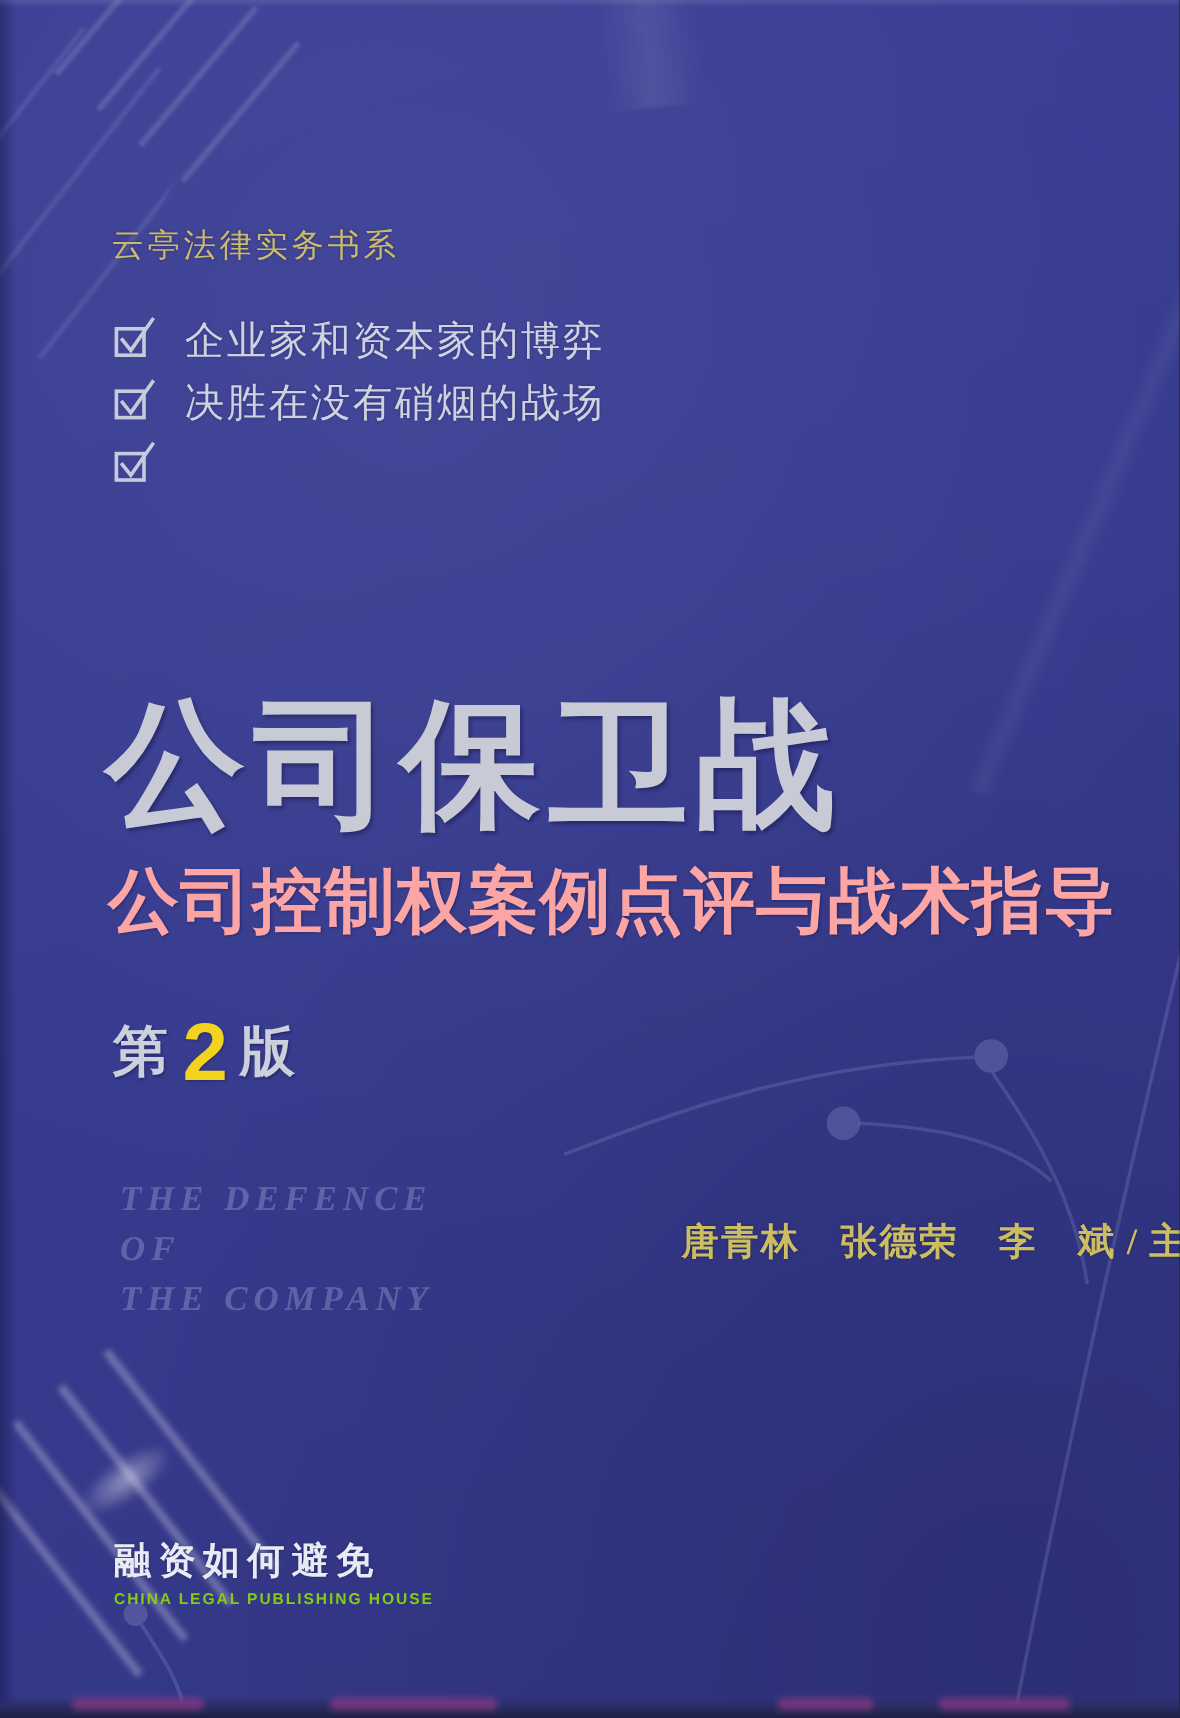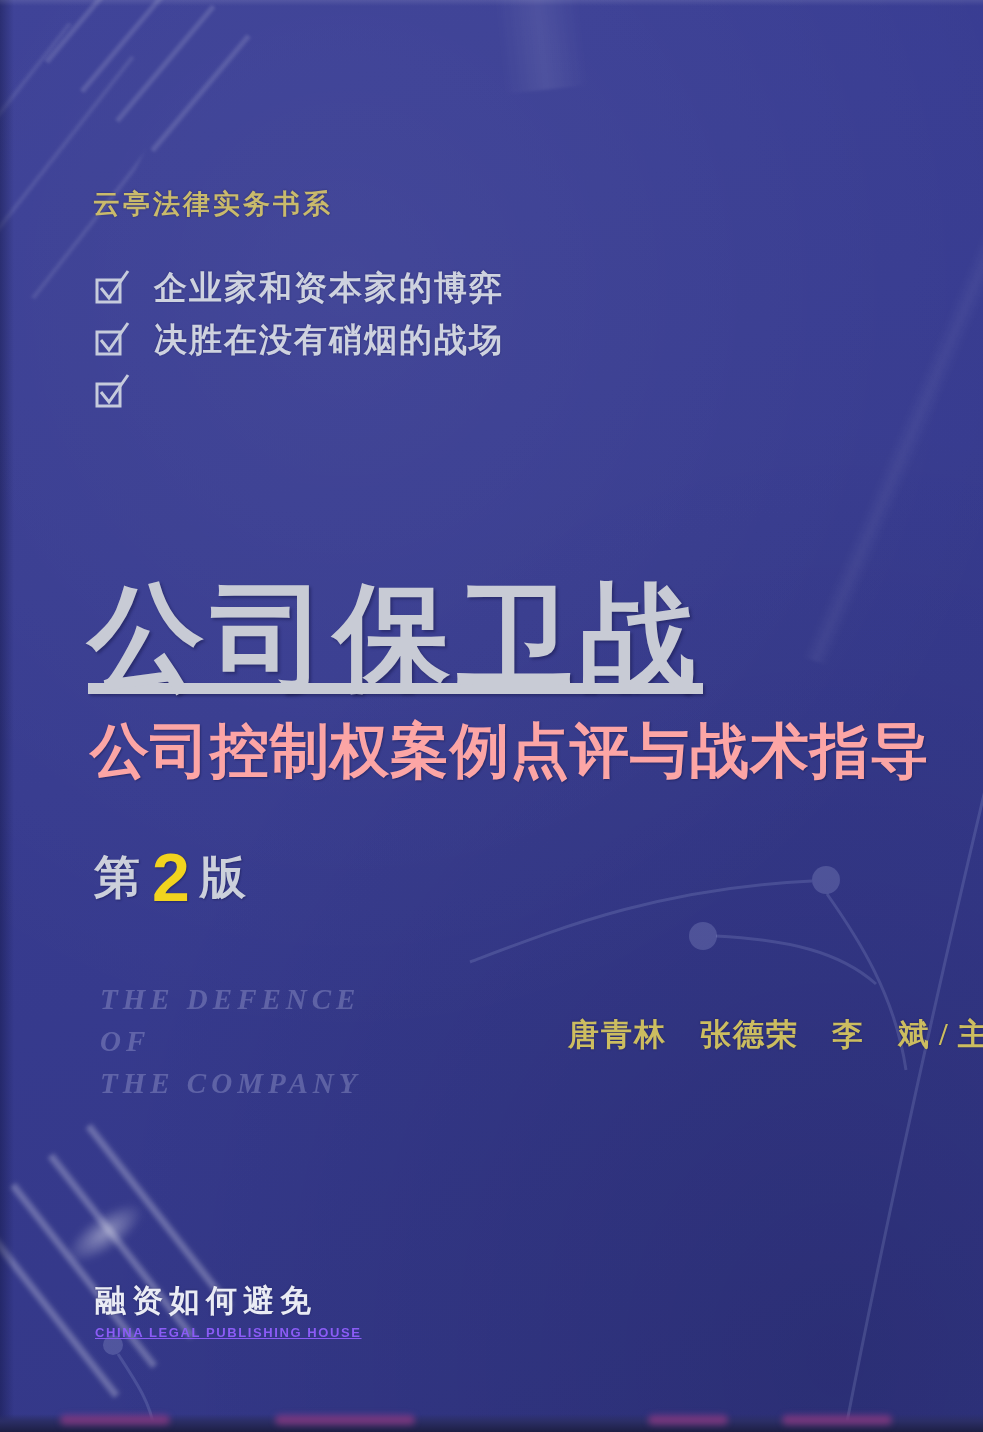--- a/index.html
+++ b/index.html
@@ -31,46 +31,46 @@
   .s6{left:330px;top:-30px;width:420px;height:120px;transform:rotate(-6deg);
       background:linear-gradient(90deg,rgba(255,255,255,0) 40%,rgba(255,255,255,0.08) 50%,rgba(255,255,255,0) 60%);}
   
   .bottom-edge{position:absolute;left:0;bottom:0;width:100%;height:18px;
     background:linear-gradient(180deg,rgba(40,42,95,0) 0%,#2b2e66 40%,#1d1f44 100%);}
   .smudge{position:absolute;bottom:7px;height:10px;border-radius:5px;
     background:rgba(178,62,142,0.55);filter:blur(3px);}
   .m1{left:60px;width:110px;}  .m2{left:275px;width:140px;}
   .m3{left:648px;width:80px;}  .m4{left:782px;width:110px;}
   
-  .series{position:absolute;left:93px;top:186px;font-size:27px;font-weight:bold;
+  .series{position:absolute;left:93px;top:186px;font-size:27px;font-weight:normal;
     letter-spacing:3px;color:#c9ba6c;text-shadow:0 0 2px rgba(20,20,60,0.5);}
   .features{position:absolute;left:92px;top:262px;list-style:none;margin:0;padding:0;}
-  .feature{display:flex;align-items:center;height:52px;color:#ced2df;
-    font-size:33px;font-weight:bold;letter-spacing:2px;text-shadow:0 0 2px rgba(20,20,70,0.45);}
+  .feature{display:flex;align-items:flex-start;height:52px;color:#ced2df;
+    font-size:33px;font-weight:normal;letter-spacing:2px;text-shadow:0 0 2px rgba(20,20,70,0.45);}
   .feature .chk{width:40px;height:40px;margin-right:22px;flex:none;}
   .title{position:absolute;left:88px;top:560px;font-size:116px;font-weight:bold;
-    letter-spacing:7px;color:#c8cbd5;text-shadow:2px 2px 3px rgba(15,15,60,0.4);white-space:nowrap;text-decoration:underline;}
+    letter-spacing:7px;color:#c8cbd5;text-shadow:2px 2px 3px rgba(15,15,60,0.4);white-space:nowrap;}
   .subtitle{position:absolute;left:90px;top:712px;font-size:59px;font-weight:bold;
     letter-spacing:1px;color:#fca5a5;text-shadow:1px 1px 2px rgba(15,15,60,0.4);white-space:nowrap;}
   .edition{position:absolute;left:94px;top:838px;color:#ccd0db;white-space:nowrap;}
   .edition .zi{font-size:46px;font-weight:bold;vertical-align:8px;letter-spacing:6px;
     text-shadow:1px 1px 2px rgba(15,15,60,0.4);}
   .edition .num{font-family:"Liberation Sans","DejaVu Sans",sans-serif;font-size:68px;
     font-weight:bold;color:#f2d31e;margin:0 10px 0 6px;text-shadow:1px 1px 2px rgba(15,15,60,0.4);}
   .entitle{position:absolute;left:100px;top:978px;font-size:29px;letter-spacing:5px;
     line-height:42px;color:rgba(205,210,240,0.28);font-weight:bold;font-style:italic;}
   .authors{position:absolute;left:568px;top:1014px;font-size:31px;font-weight:bold;
     color:#ccbd60;letter-spacing:2px;text-shadow:0 0 2px rgba(20,20,60,0.5);white-space:nowrap;}
   .authors .sep{margin:0 8px;}
   .publisher{position:absolute;left:95px;top:1280px;
     font-family:"Liberation Sans","DejaVu Sans",sans-serif;color:#e9ebf4;}
   .publisher .cn{font-size:31px;font-weight:bold;letter-spacing:6px;
     text-shadow:0 0 2px rgba(20,20,60,0.5);}
   .publisher .en{font-size:13px;font-weight:bold;letter-spacing:1.6px;margin-top:3px;
-    color:#8b5cf6;text-decoration:underline;}
+    color:#84cc16;}
   svg.net{position:absolute;inset:0;pointer-events:none;}
 </style>
 </head>
 <body>
 
 <div class="stage">
   <div class="cover-bg"></div>
 
   <svg class="net" viewBox="0 0 983 1432">
     <g stroke="rgba(195,203,245,0.16)" stroke-width="3" fill="none">

